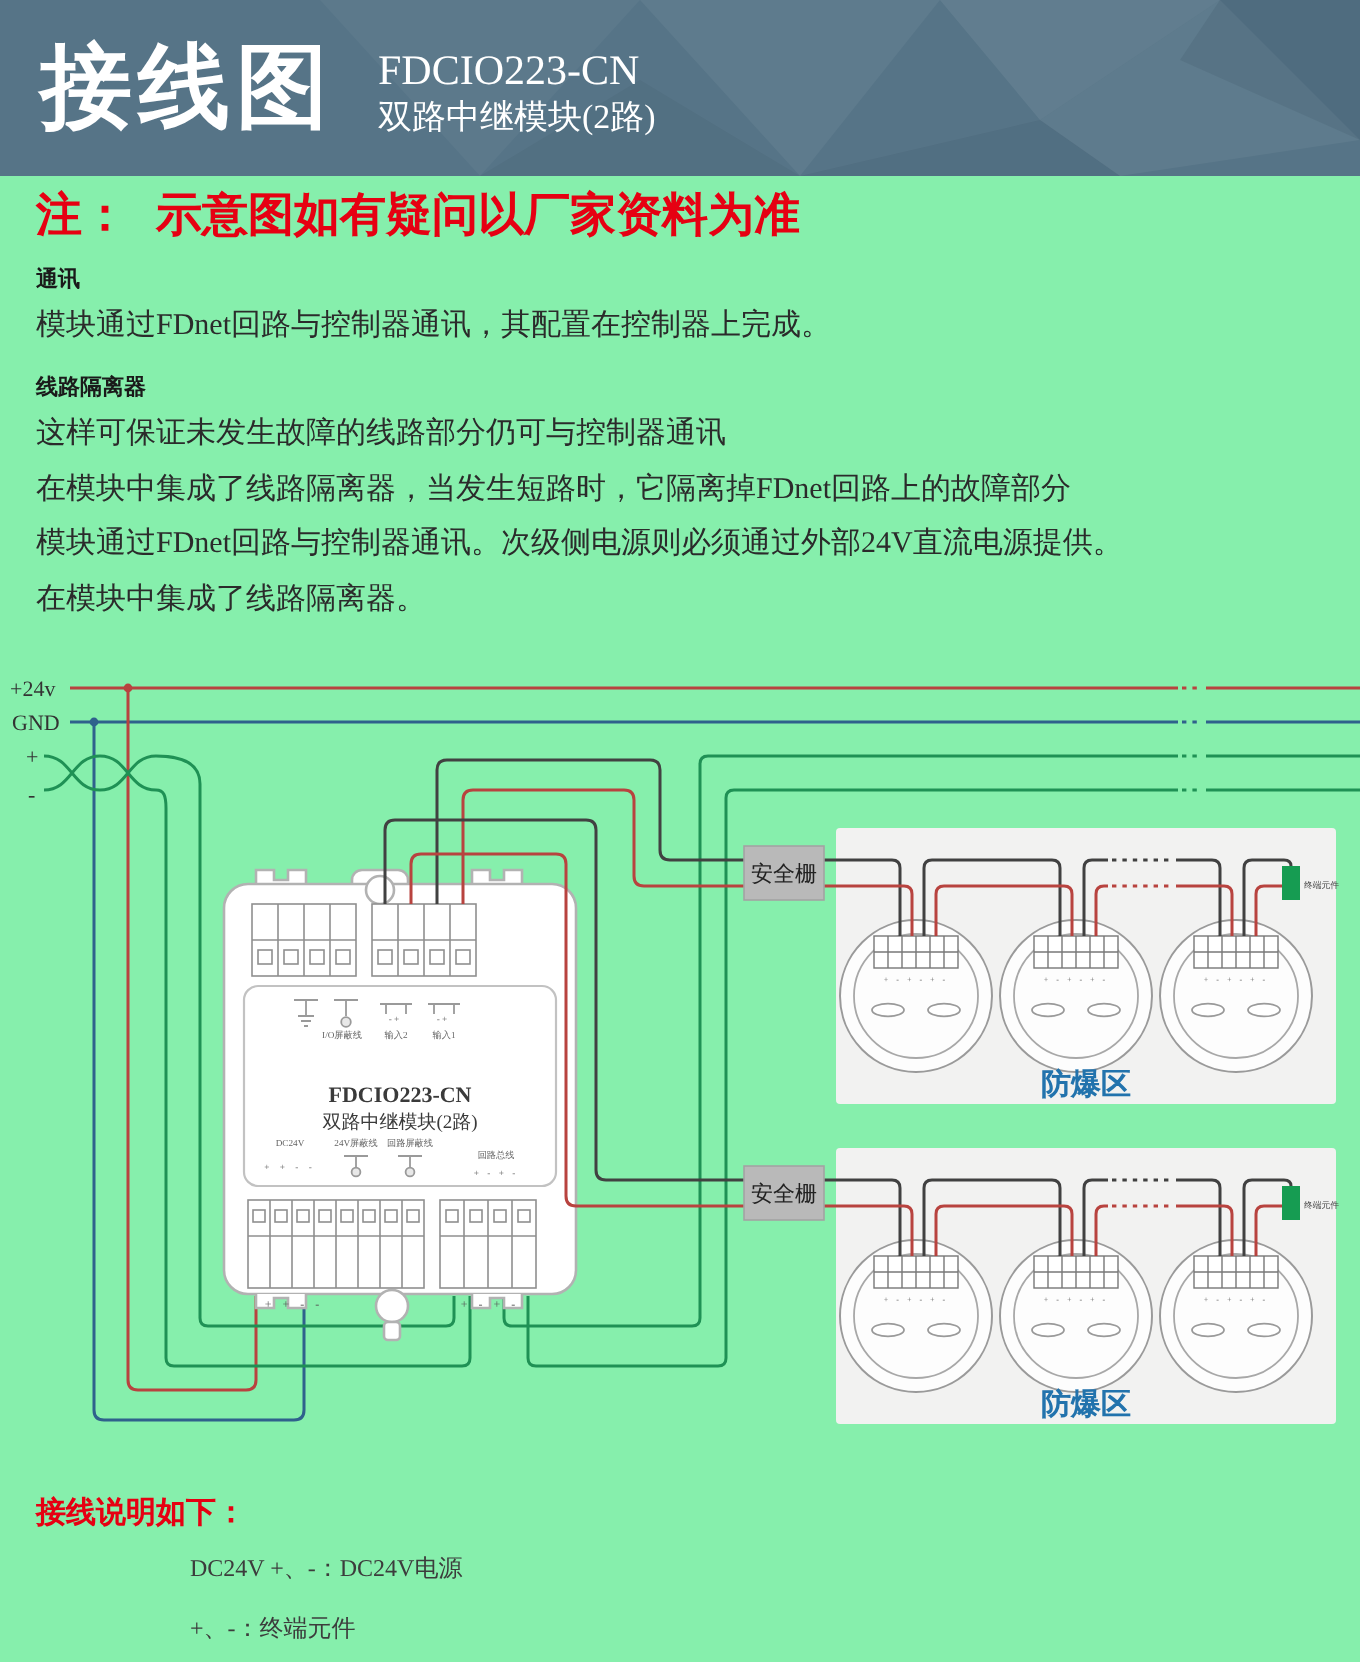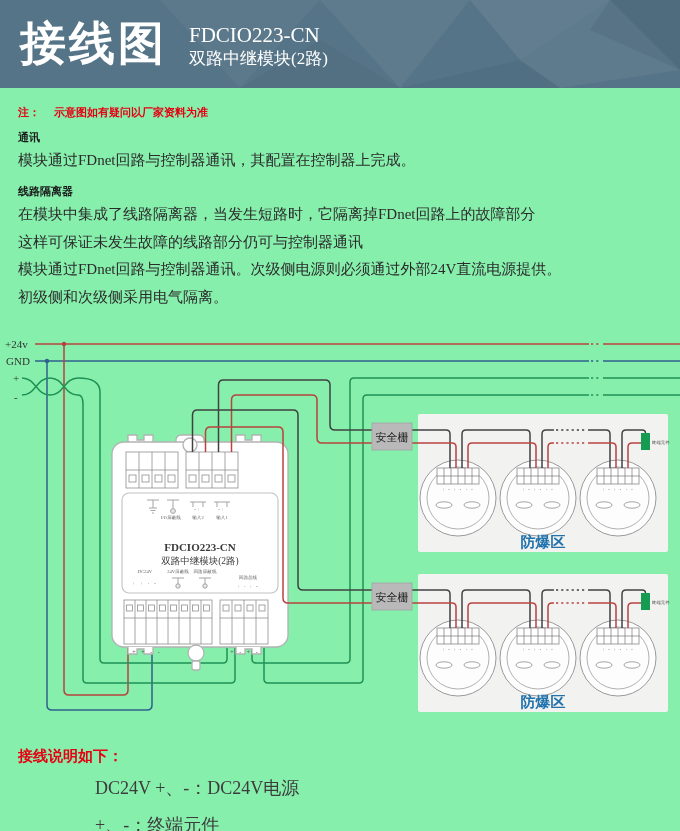--- a/index.html
+++ b/index.html
@@ -8,21 +8,21 @@
   
   #hdr{position:absolute;left:0;top:0;width:680px;height:88px;background:#567487;}
   #hdr svg{position:absolute;left:0;top:0;}
   .hdr-inner{position:absolute;left:0;top:0;width:680px;height:88px;display:flex;align-items:center;}
   .hdr-title{color:#fff;font-size:46px;font-weight:bold;letter-spacing:3px;margin-left:20px;line-height:1;}
   .hdr-sub{color:#fff;margin-left:22px;margin-top:4px;}
   .hdr-sub .l1{font-size:21px;line-height:1.25;}
   .hdr-sub .l2{font-size:17px;line-height:1.3;}
   
   #txt{position:absolute;left:0;top:88px;width:680px;padding:0;}
-  .note{margin:17px 0 4px 18px;font-size:11px;font-weight:bold;color:#e60012;}
+  .note{margin:4px 0 4px 18px;font-size:23px;font-weight:bold;color:#e60012;}
   .note .pfx{margin-right:14px;}
   .sec-h{margin:9px 0 0 18px;font-size:11px;font-weight:bold;color:#1a1a1a;line-height:1.55;}
   .sec-p{margin:2px 0 0 18px;font-size:15px;color:#2b2b2b;line-height:1.72;}
   
   #diag{position:absolute;left:0;top:330px;width:680px;height:400px;}
   .wr{stroke:#b8433f;fill:none;stroke-width:1.5;}
   .wb{stroke:#2f618c;fill:none;stroke-width:1.5;}
   .wg{stroke:#1f9155;fill:none;stroke-width:1.5;}
   .wk{stroke:#414141;fill:none;stroke-width:1.5;}
   .dot{stroke-dasharray:2.2 3;}
@@ -35,21 +35,21 @@
   .tmark{font-size:6px;fill:#555;letter-spacing:2px;}
   .mname{font-size:11px;font-weight:bold;fill:#3a3a3a;}
   .mname2{font-size:9.5px;fill:#3a3a3a;}
   .barrier-t{font-size:11px;fill:#222;}
   .zone-t{font-size:15px;font-weight:bold;fill:#2273ad;}
   .eol-t{font-size:4.4px;fill:#444;}
   .detm{font-size:4px;fill:#555;letter-spacing:1.5px;}
   
   #legend{position:absolute;left:0;top:731px;width:680px;}
   .leg-title{margin:16px 0 10px 18px;font-size:15px;font-weight:bold;color:#e60012;}
-  .leg-item{margin:0 16px 13px 95px;font-size:18px;color:#3c3c3c;}
+  .leg-item{margin:0 16px 13px 95px;font-size:12px;color:#3c3c3c;}
 </style>
 </head>
 <body>
 
 <div id="page">
 
   <div id="hdr">
     <svg width="680" height="88">
       <rect width="680" height="88" fill="#567487"></rect>
       <polygon points="160,0 320,0 240,88" fill="#ffffff" opacity="0.04"></polygon>
@@ -69,24 +69,24 @@
     </div>
   </div>
 
   <div id="txt">
     <div class="note">
       <span class="pfx">注：</span><span>示意图如有疑问以厂家资料为准</span>
     </div>
     <div class="sec-h">通讯</div>
     <div class="sec-p">模块通过FDnet回路与控制器通讯，其配置在控制器上完成。</div>
     <div class="sec-h">线路隔离器</div>
+    <div class="sec-p">这样可保证未发生故障的线路部分仍可与控制器通讯</div>
     <div class="sec-p">在模块中集成了线路隔离器，当发生短路时，它隔离掉FDnet回路上的故障部分</div>
-    <div class="sec-p">这样可保证未发生故障的线路部分仍可与控制器通讯</div>
     <div class="sec-p">模块通过FDnet回路与控制器通讯。次级侧电源则必须通过外部24V直流电源提供。</div>
-    <div class="sec-p">初级侧和次级侧采用电气隔离。</div>
+    <div class="sec-p">在模块中集成了线路隔离器。</div>
   </div>
 
   <svg id="diag" viewBox="0 0 680 400">
     <defs>
       <g id="det">
         <circle r="38" class="dt"></circle>
         <circle r="31" fill="none" stroke="#a8a8a8" stroke-width="0.9"></circle>
         <ellipse cx="-14" cy="7" rx="8" ry="3.2" fill="#fff" stroke="#9a9a9a" stroke-width="0.9"></ellipse>
         <ellipse cx="14" cy="7" rx="8" ry="3.2" fill="#fff" stroke="#9a9a9a" stroke-width="0.9"></ellipse>
         <rect x="-21" y="-30" width="42" height="16" class="dtb"></rect>

